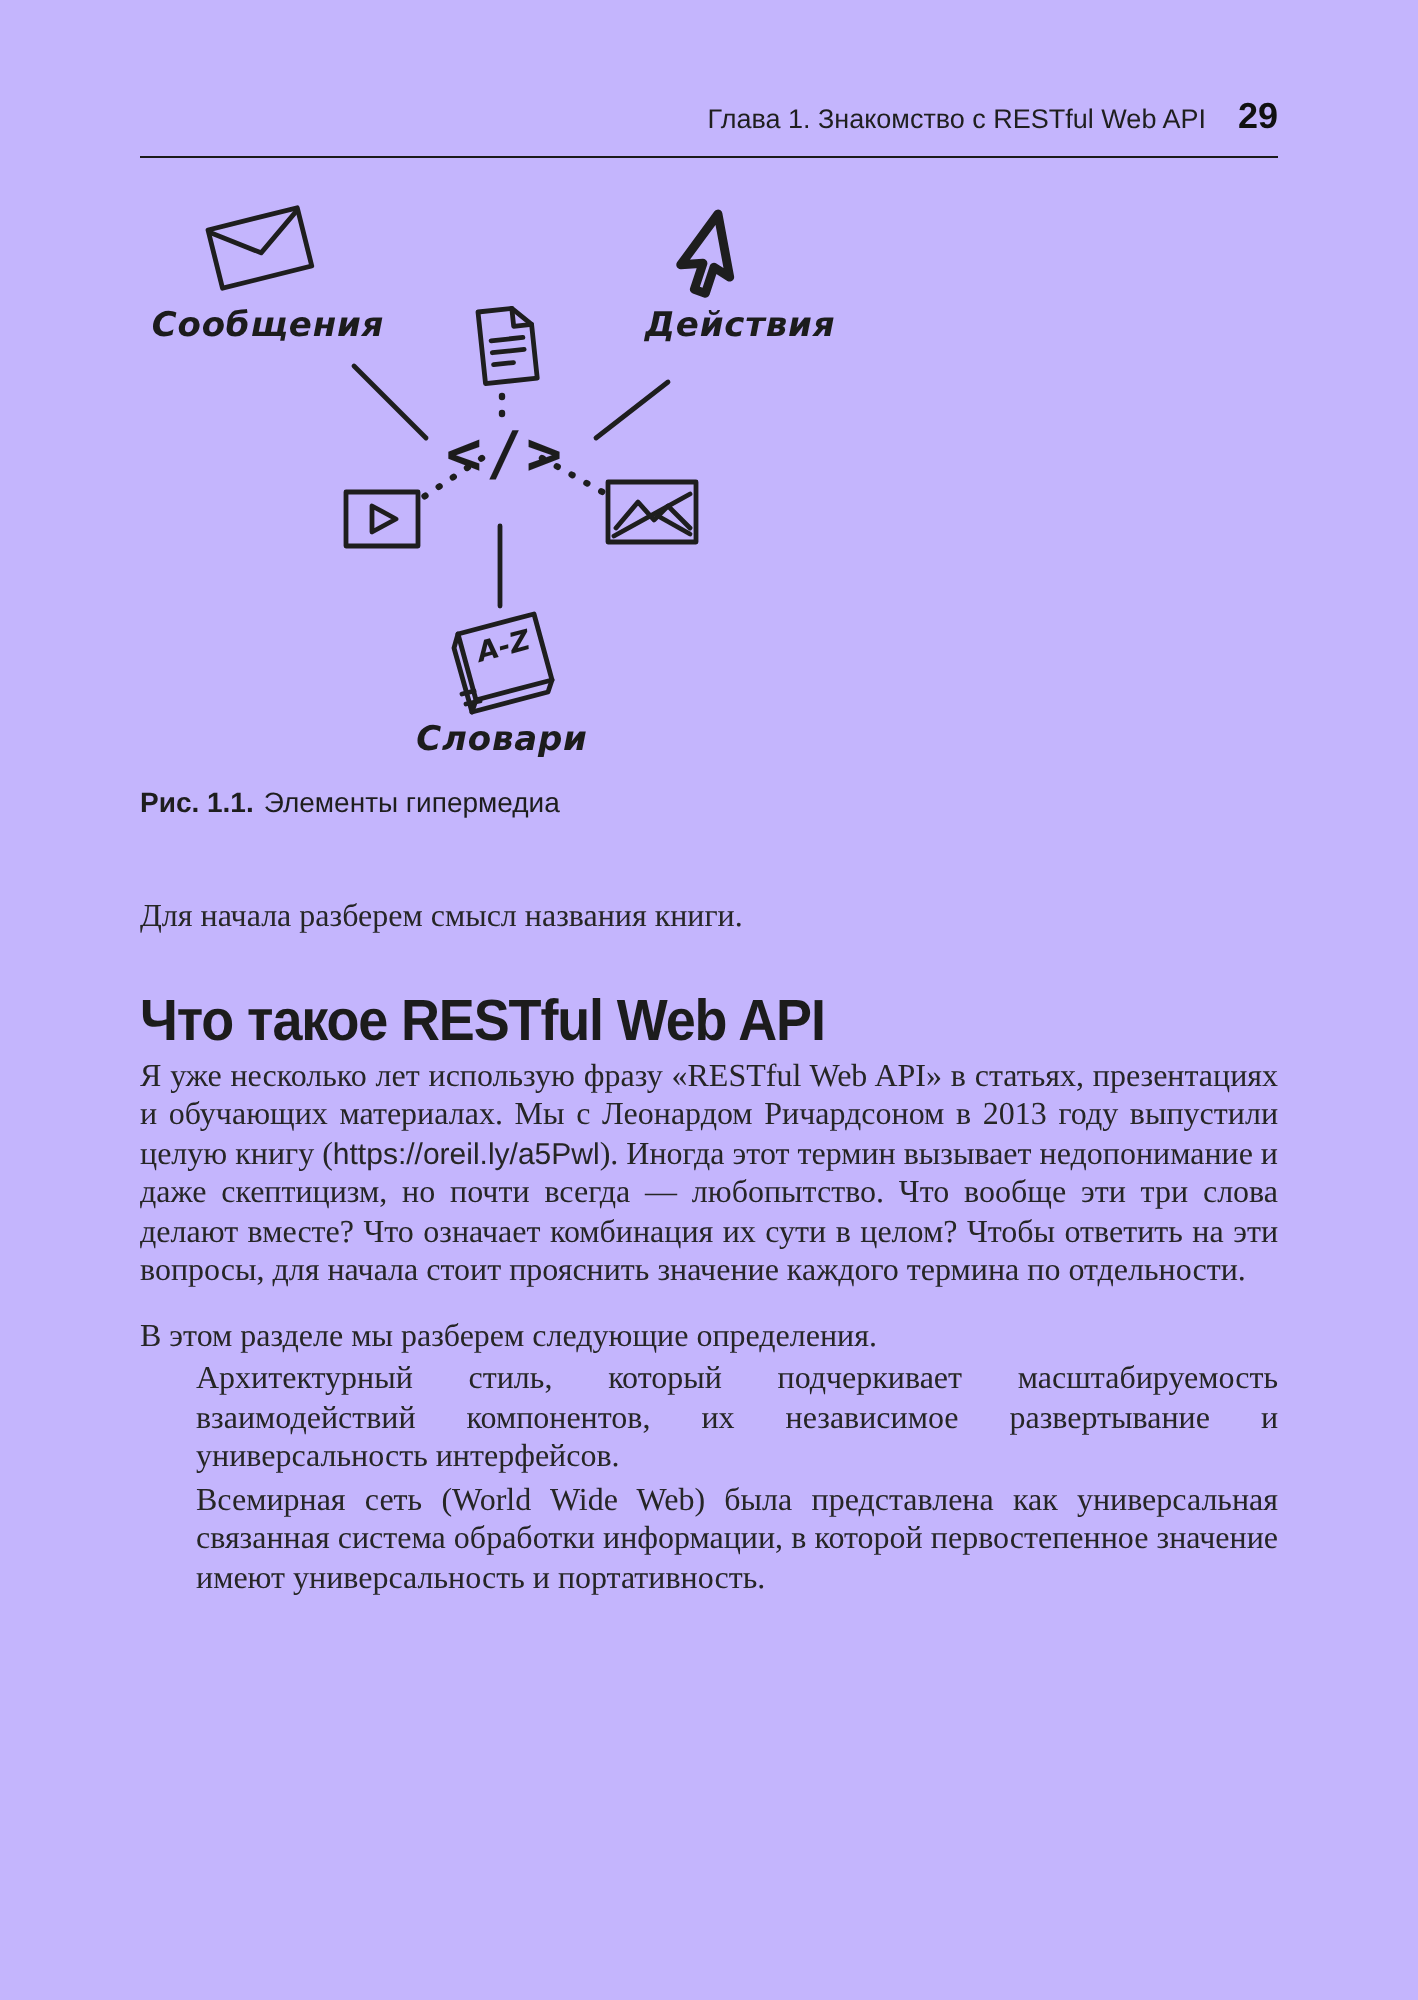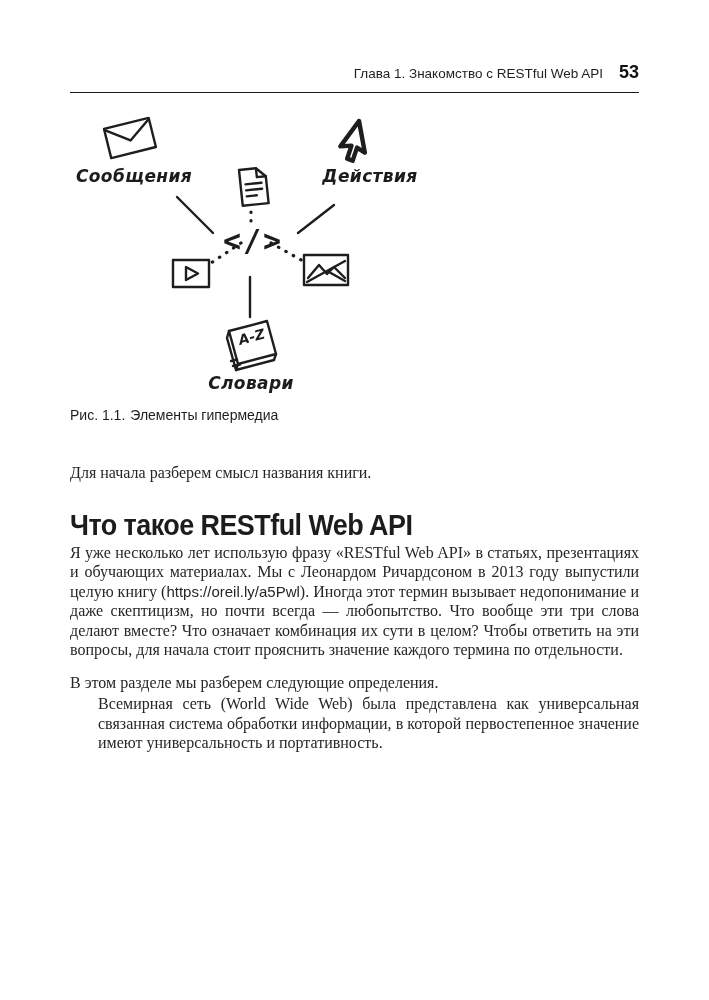--- a/index.html
+++ b/index.html
@@ -1,22 +1,22 @@
 <!DOCTYPE html>
 <html><head>
 <meta charset="utf-8">
 <style>
   html,body { margin:0; padding:0; background:#e9e9e9; }
   .page {
     position:relative;
     width:709px; height:1000px;
     margin:0 auto;
-    background:#ffffff;
+    background:#c4b5fd;
     box-sizing:border-box;
-    padding:14px 70px;
+    padding:0 70px;
     font-family:"Liberation Serif", serif;
     color:#262626;
     overflow:hidden;
   }
   
   .running-head {
     margin-top:48px;
     display:flex; justify-content:flex-end; align-items:baseline;
     gap:16px;
     padding-bottom:9px;
@@ -49,21 +49,21 @@
   }
   .az-glyph {
     font-family:"DejaVu Sans", sans-serif;
     font-style:italic; font-weight:bold; font-size:14px; fill:#1c1c1c;
   }
   figcaption {
     margin-top:6px;
     font-family:"Liberation Sans", sans-serif;
     font-size:14px; color:#1e1e1e;
   }
-  figcaption .cap-num { font-weight:normal; margin-right:5px; }
+  figcaption .cap-num { font-weight:bold; margin-right:5px; }
   
   .body {
     font-size:16px; line-height:19.5px;
     text-align:justify; margin:0;
   }
   .intro { margin-top:40px; text-align:left; }
   h1 {
     margin:26px 0 0 0;
     font-family:"Liberation Sans", sans-serif;
     font-weight:bold; font-size:29px; color:#1c1c1c;
@@ -84,21 +84,21 @@
     font-size:16px; line-height:19.5px; text-align:justify;
   }
 </style>
 </head>
 <body>
 
 <div class="page">
 
   <header class="running-head">
     <span class="chapter">Глава 1. Знакомство с RESTful Web API</span>
-    <span class="pagenum">53</span>
+    <span class="pagenum">29</span>
   </header>
 
   <figure>
     <svg class="sketch" width="372" height="292" viewBox="0 0 372 292" xmlns="http://www.w3.org/2000/svg">
 
       <g transform="translate(34,20) rotate(-14)">
         <rect x="0" y="0" width="46" height="30"></rect>
         <path d="M1.5,2 L23,17.5 L44.5,2"></path>
       </g>
       <text class="hand-label" x="64" y="73" text-anchor="middle">Сообщения</text>
@@ -155,18 +155,19 @@
 
   <p class="body intro">Для начала разберем смысл названия книги.</p>
 
   <h1>Что такое RESTful Web API</h1>
 
   <p class="body p-main"><span>Я уже несколько лет использую фразу «RESTful Web API» в статьях, презентациях и обучающих материалах. Мы с Леонардом Ричардсоном в 2013 году выпустили целую книгу (</span><span class="url-sans">https://oreil.ly/a5Pwl</span><span>). Иногда этот термин вызывает недопонимание и даже скептицизм, но почти всегда — любопытство. Что вообще эти три слова делают вместе? Что означает комбинация их сути в целом? Чтобы ответить на эти вопросы, для начала стоит прояснить значение каждого термина по отдельности.</span></p>
 
   <p class="body p-intro-defs">В этом разделе мы разберем следующие определения.</p>
 
   <dl>
+    <dd>Архитектурный стиль, который подчеркивает масштабируемость взаимодействий компонентов, их независимое развертывание и универсальность интерфейсов.</dd>
 
     <dd>Всемирная сеть (World Wide Web) была представлена как универсальная связанная система обработки информации, в которой первостепенное значение имеют универсальность и портативность.</dd>
 
   </dl>
 
 </div>
 
 </body></html>

